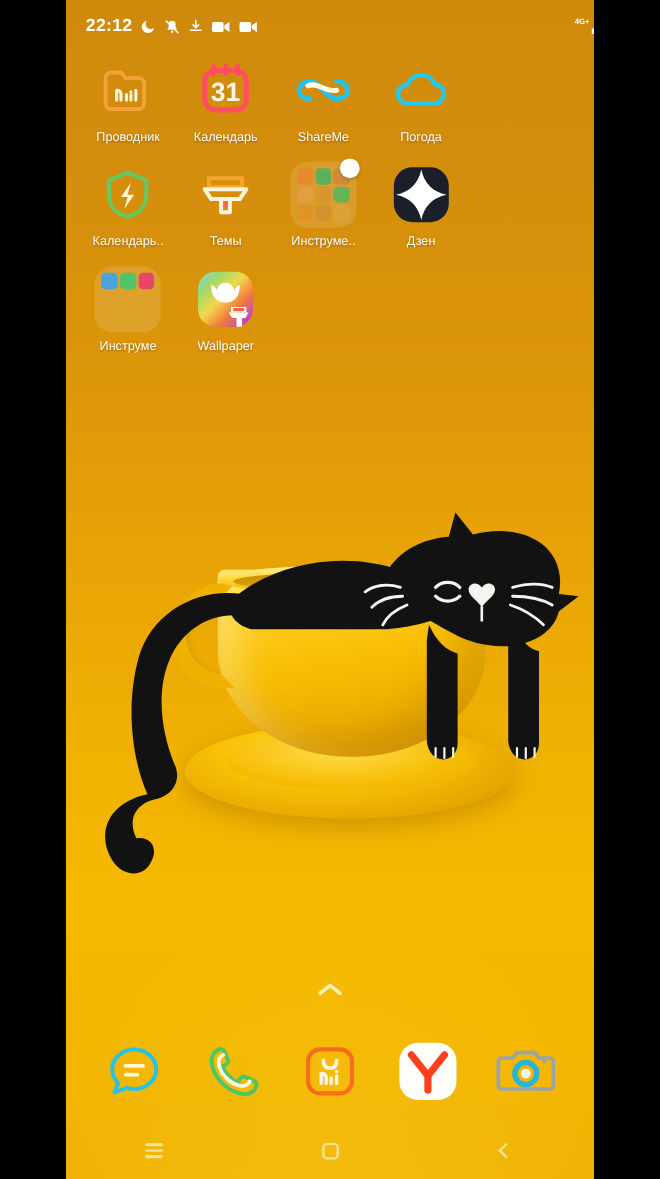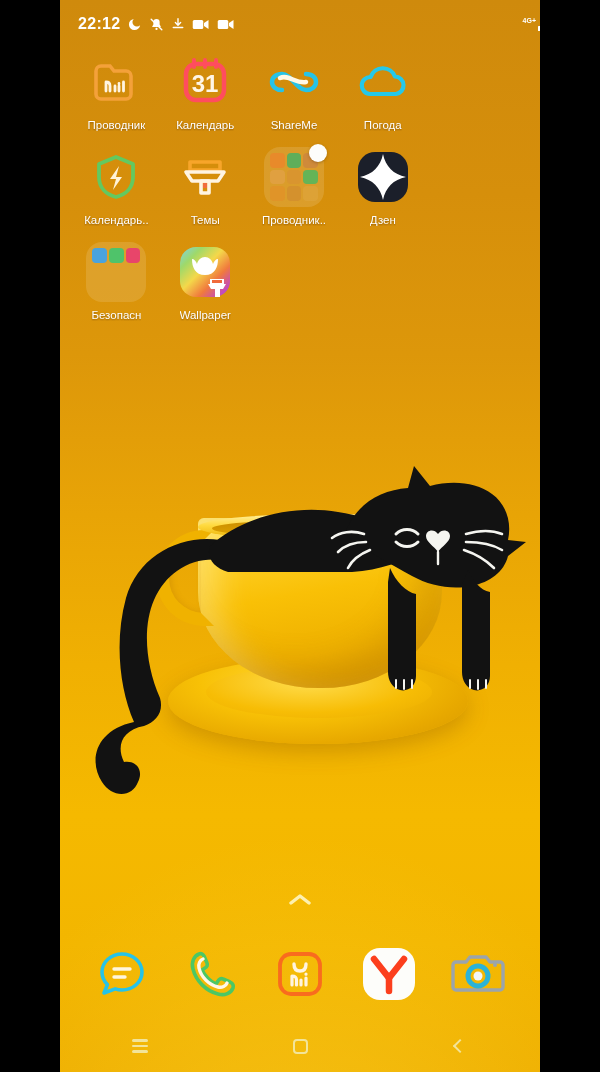--- a/index.html
+++ b/index.html
@@ -327,21 +327,21 @@
               <span class="mini" style="background:#cf8a3a"></span>
               <span class="mini" style="background:#e0a040"></span>
               <span class="mini" style="background:#d9952f"></span>
               <span class="mini" style="background:#64b457"></span>
               <span class="mini" style="background:#e09428"></span>
               <span class="mini" style="background:#d4912d"></span>
               <span class="mini" style="background:rgba(255,255,255,.06)"></span>
               <span class="dot-badge"></span>
             </div>
           </div>
-          <div class="app-label">Проводник..</div>
+          <div class="app-label">Инструме..</div>
         </div>
 
 
         <div class="app">
           <div class="app-icon">
             <svg width="58" height="58" viewBox="0 0 58 58">
               <rect x="4" y="4" width="50" height="50" rx="17" fill="#1b1f2a"></rect>
               <path d="M29 6 C31.5 18.5 39.5 26.5 52 29 C39.5 31.5 31.5 39.5 29 52
                        C26.5 39.5 18.5 31.5 6 29 C18.5 26.5 26.5 18.5 29 6 Z" fill="#ffffff"></path>
             </svg>
@@ -358,21 +358,21 @@
               <span class="mini" style="background:#4fc36a"></span>
               <span class="mini" style="background:#e8456a"></span>
               <span class="mini" style="background:transparent"></span>
               <span class="mini" style="background:transparent"></span>
               <span class="mini" style="background:transparent"></span>
               <span class="mini" style="background:transparent"></span>
               <span class="mini" style="background:transparent"></span>
               <span class="mini" style="background:transparent"></span>
             </div>
           </div>
-          <div class="app-label">Безопасн</div>
+          <div class="app-label">Инструме</div>
         </div>
 
         <div class="app">
           <div class="app-icon">
             <svg width="58" height="58" viewBox="0 0 58 58">
               <defs>
                 <linearGradient id="wpg" x1="0" y1="0" x2="1" y2="1">
                   <stop offset="0%" stop-color="#7fd3e8"></stop>
                   <stop offset="22%" stop-color="#9ed96a"></stop>
                   <stop offset="45%" stop-color="#f4d84a"></stop>

